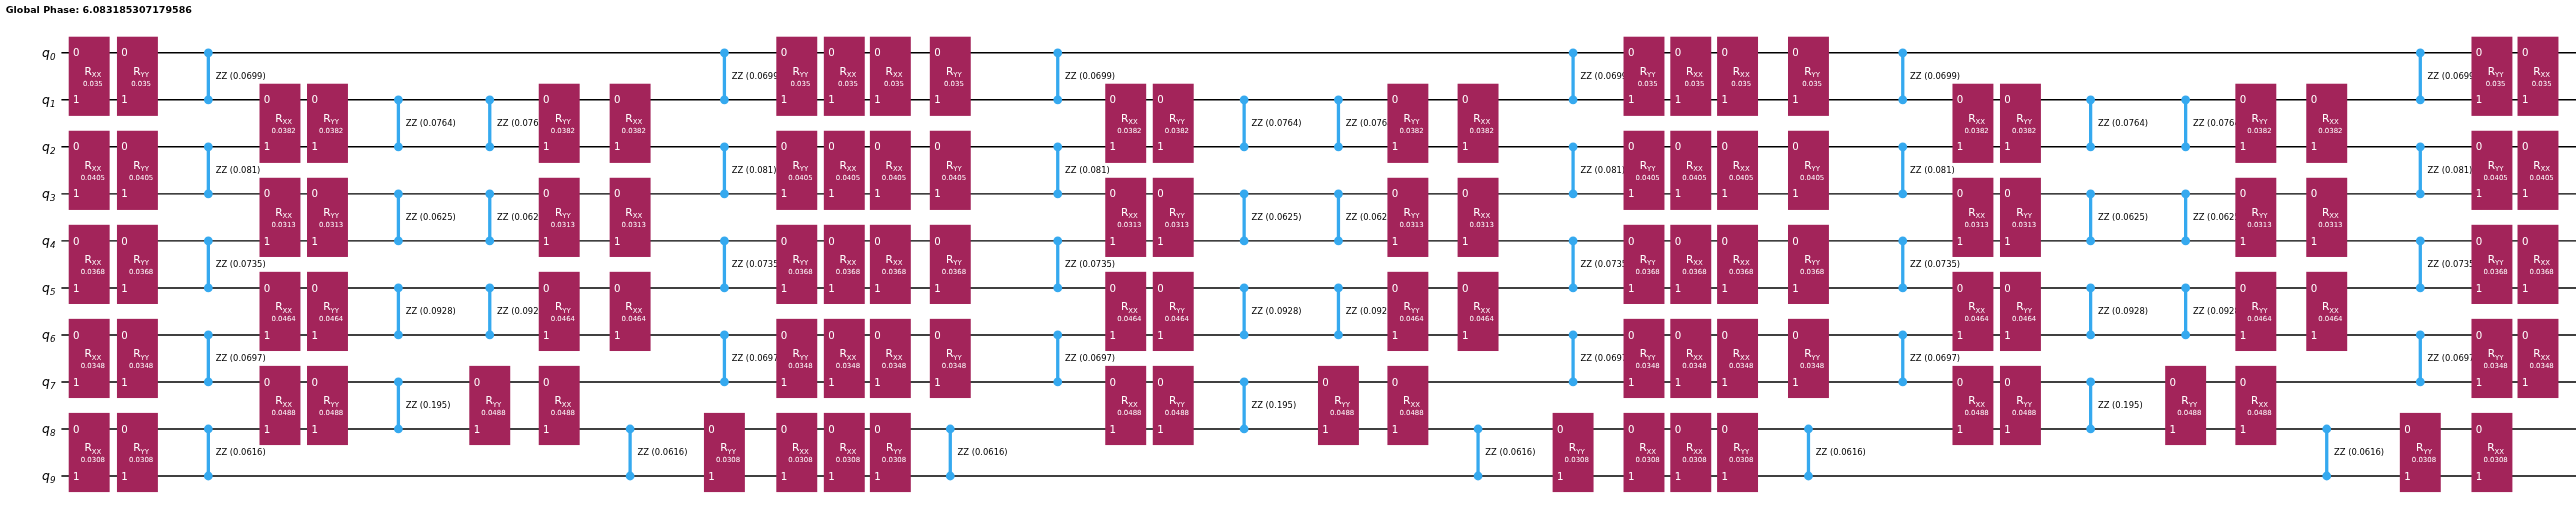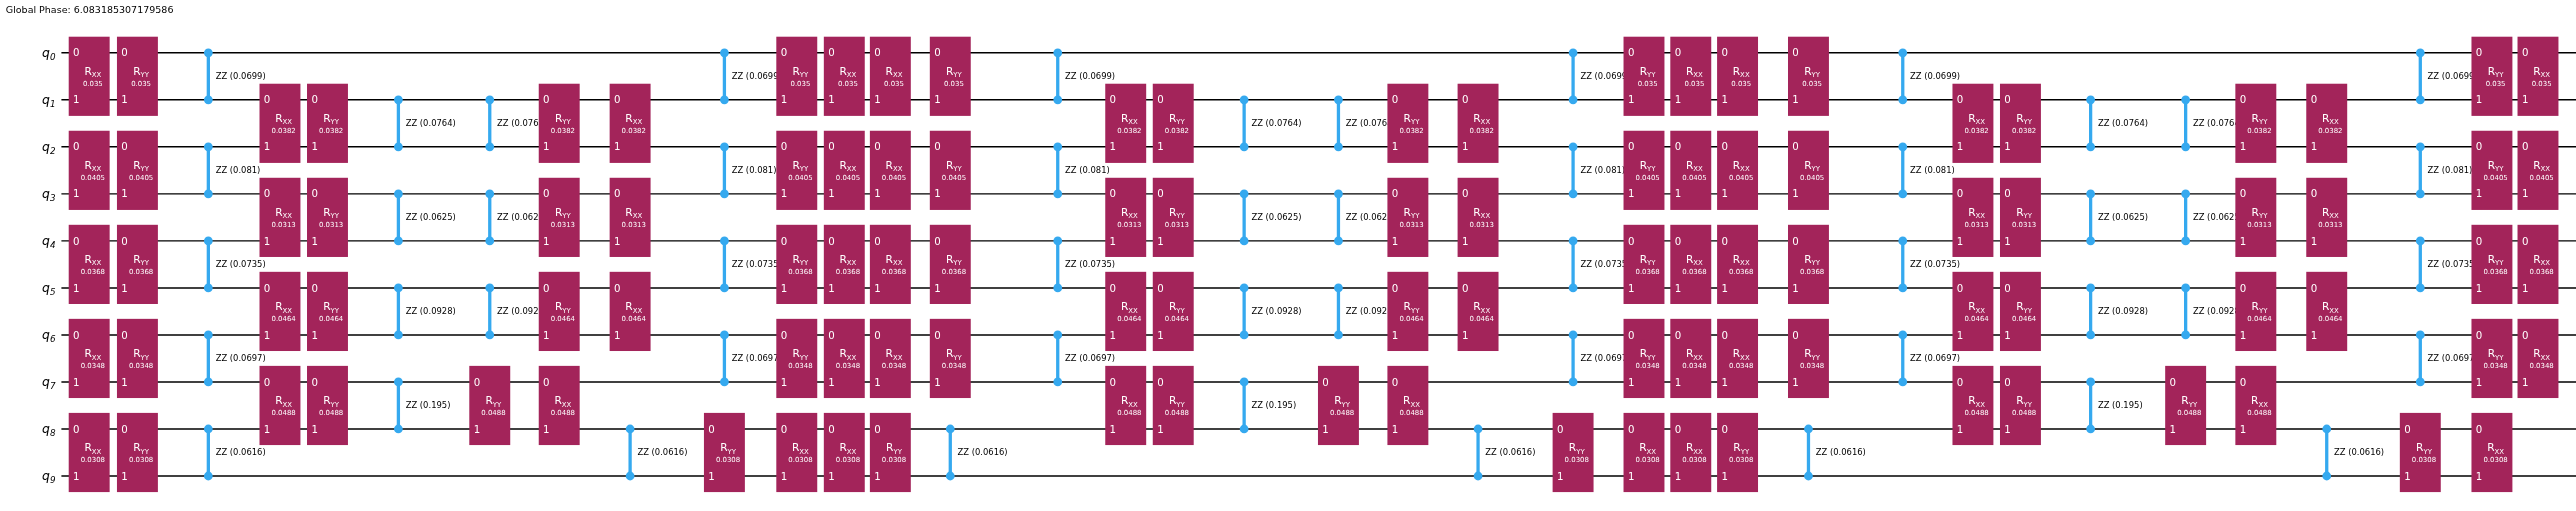--- a/index.html
+++ b/index.html
@@ -11,20 +11,21 @@
     font-family: "DejaVu Sans", sans-serif;
     overflow: hidden;
   }
   .global-phase {
     position: absolute;
     left: 5.8px;
     top: 4.4px;
     font-size: 9.5px;
     color: #000000;
     white-space: nowrap;
+    font-weight: bold;
   }
   svg { position: absolute; left: 0; top: 0; }
   svg text { font-family: "DejaVu Sans", sans-serif; }
 </style>
 </head>
 <body>
 
 <div class="stage">
   <div class="global-phase">Global Phase: 6.083185307179586</div>
   <svg id="circuit" xmlns="http://www.w3.org/2000/svg" width="2576" height="512" viewBox="0 0 3524 700">

